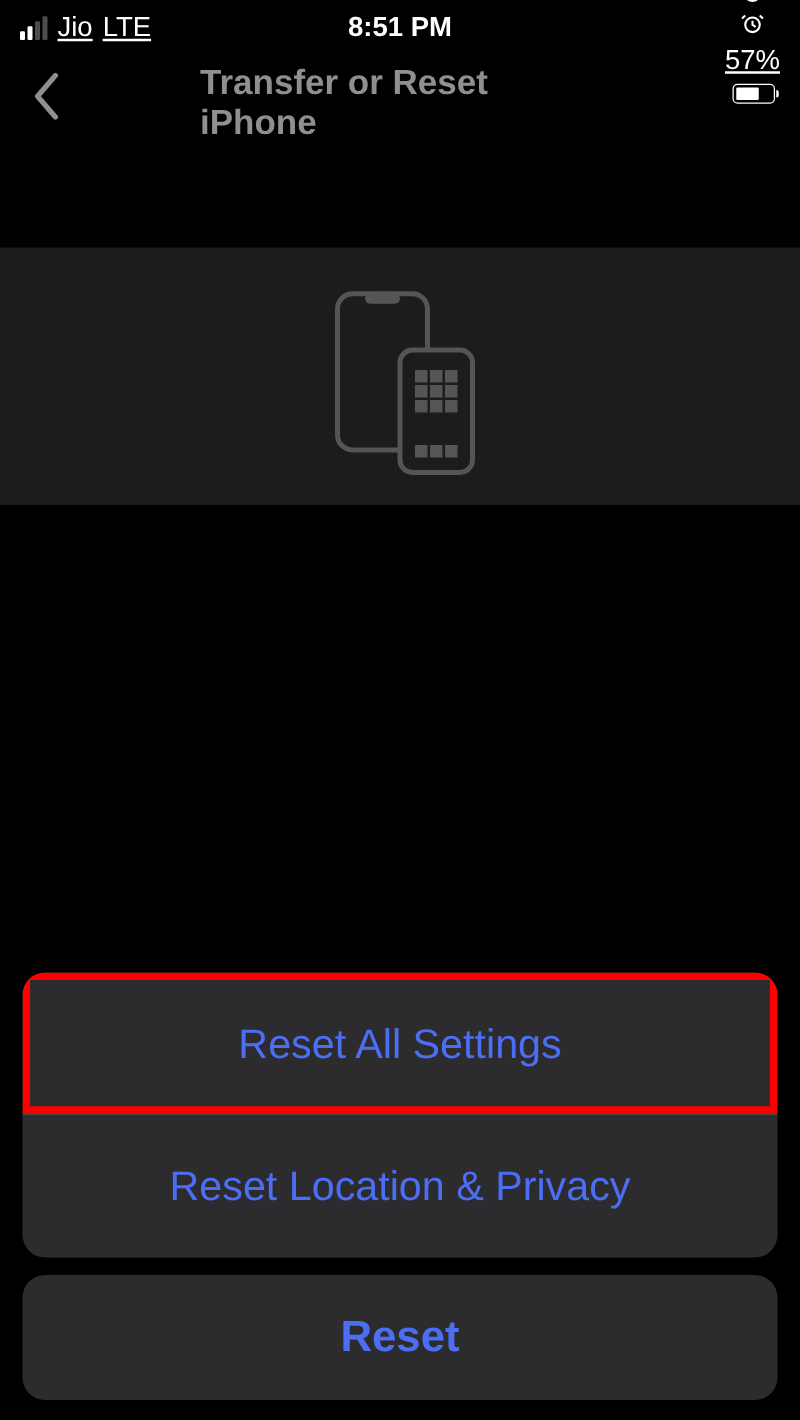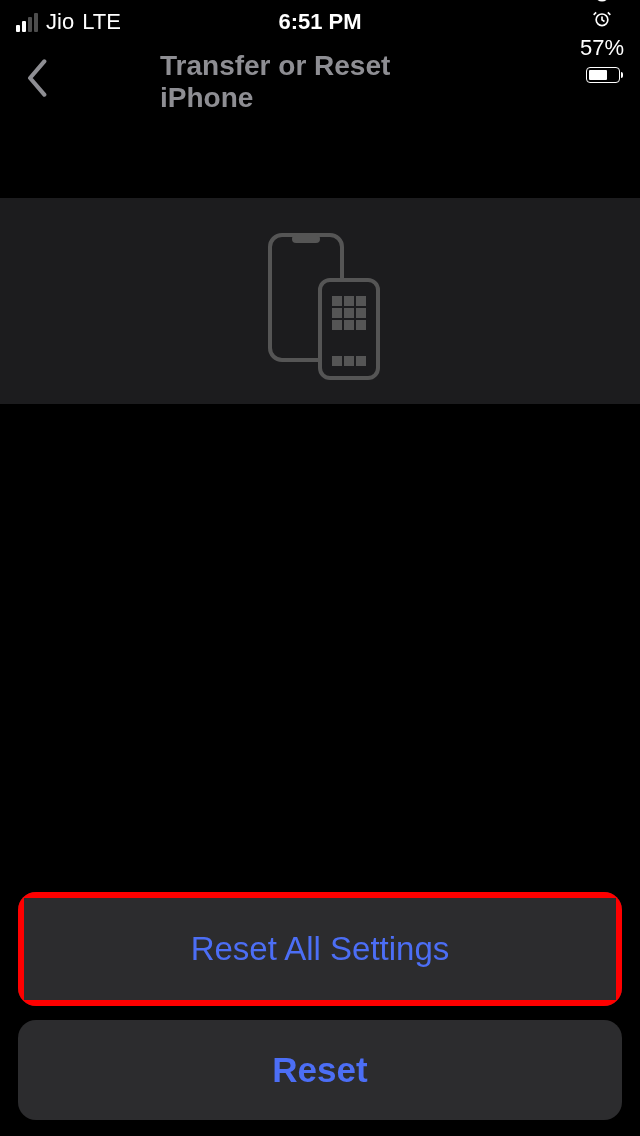--- a/index.html
+++ b/index.html
@@ -21,20 +21,21 @@
     
     
     .status-bar {
       height: 44px;
       display: flex;
       justify-content: space-between;
       align-items: center;
       padding: 15px 16px;
       font-size: 22px;
       font-weight: 500;
+      text-decoration: underline;
     }
     
     .status-left {
       display: flex;
       align-items: center;
       gap: 8px;
     }
     
     .signal-bars {
       display: flex;
@@ -204,21 +205,21 @@
   <div class="status-left">
     <div class="signal-bars">
       <div class="signal-bar"></div>
       <div class="signal-bar"></div>
       <div class="signal-bar"></div>
       <div class="signal-bar"></div>
     </div>
     <span>Jio</span>
     <span>LTE</span>
   </div>
-  <div class="status-center">6:51 PM</div>
+  <div class="status-center">8:51 PM</div>
   <div class="status-right">
     <svg width="18" height="18" viewBox="0 0 24 24">
       <path d="M3 11 L21 3 L13 21 L11 13 Z" fill="#fff"></path>
     </svg>
     <svg width="18" height="18" viewBox="0 0 24 24">
       <circle cx="12" cy="12" r="9" fill="none" stroke="#fff" stroke-width="2"></circle>
       <rect x="9" y="10" width="6" height="5" fill="none" stroke="#fff" stroke-width="1.5"></rect>
       <path d="M10 10 V8 a2 2 0 0 1 4 0 V10" fill="none" stroke="#fff" stroke-width="1.5"></path>
     </svg>
     <svg width="20" height="20" viewBox="0 0 24 24">
@@ -266,17 +267,20 @@
 </div>
 
 <div class="erase-text">Erase All Content and Settings</div>
 
 <div class="action-sheet">
   <div class="action-group">
     <div class="action-item">
       <span>Reset All Settings</span>
       <div class="highlight-red"></div>
     </div>
+    <div class="action-item">
+      <span>Reset Location &amp; Privacy</span>
+    </div>
   </div>
   <div class="cancel-button">
     <span>Reset</span>
   </div>
 </div>
 
 </body></html>

